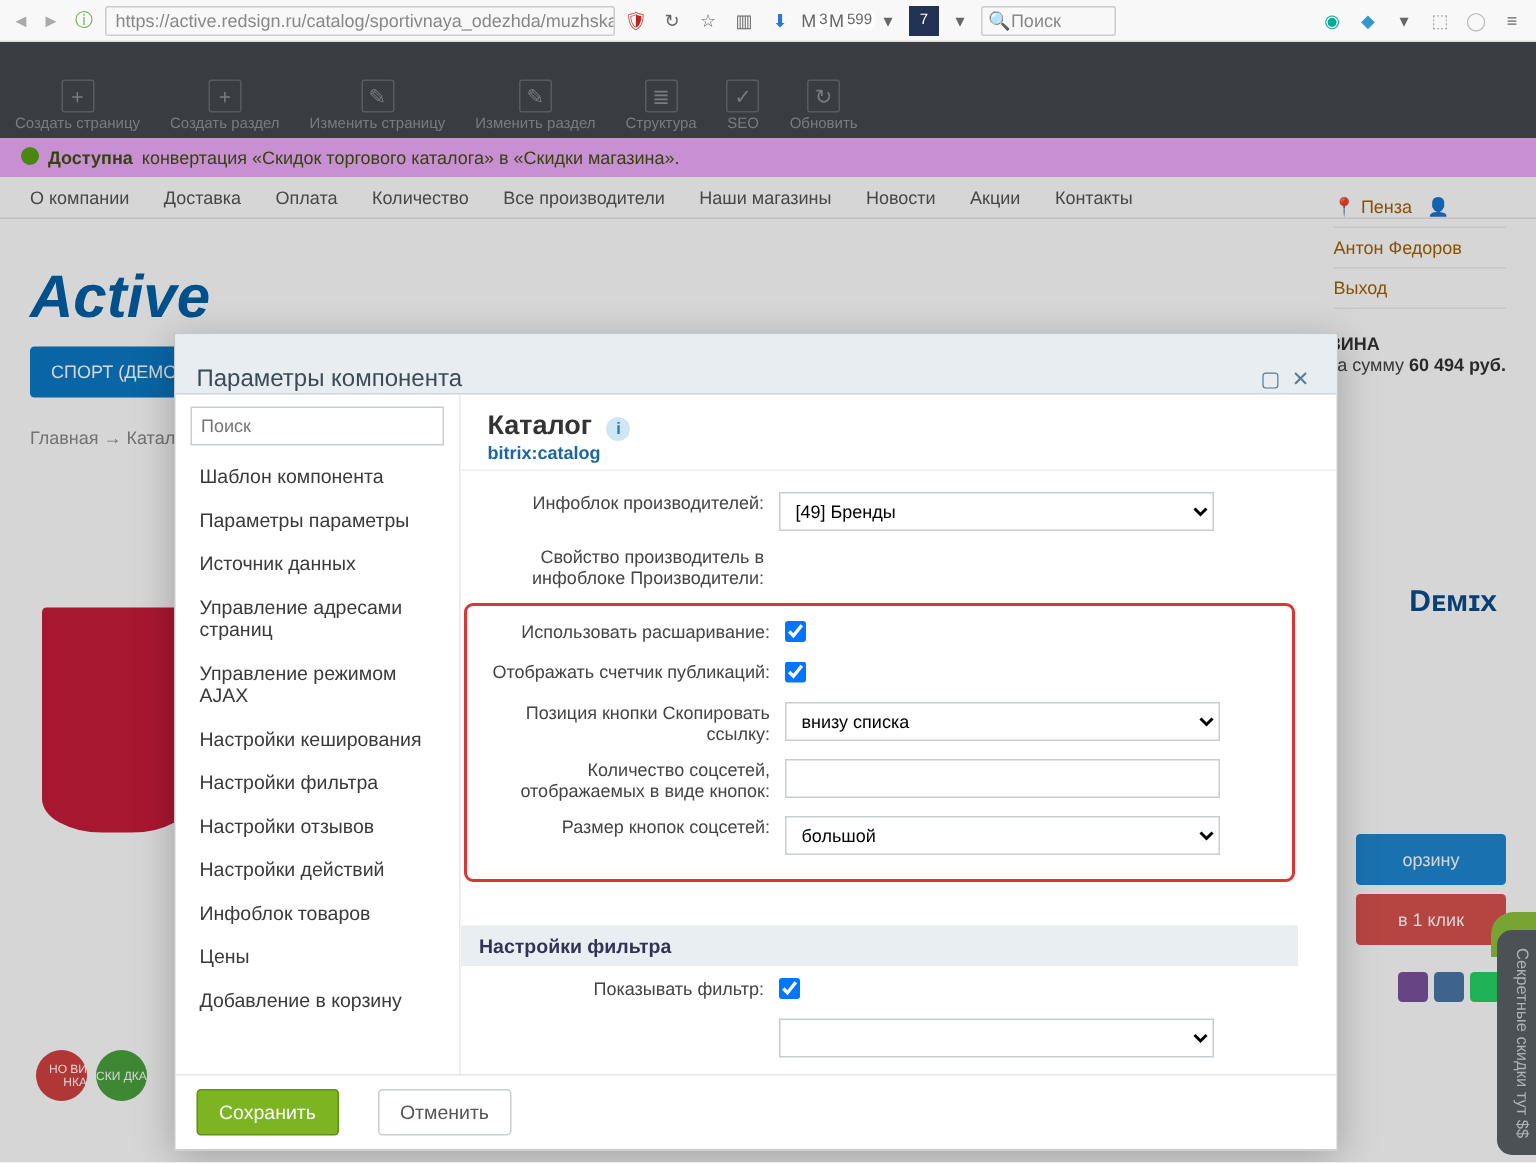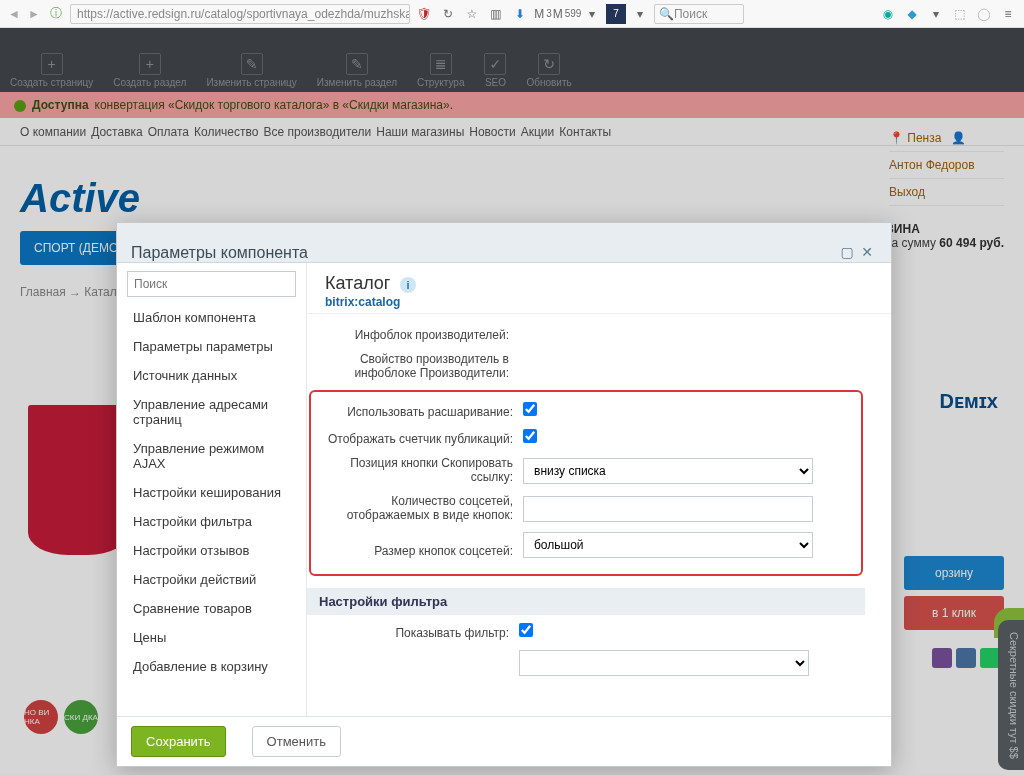--- a/index.html
+++ b/index.html
@@ -7,67 +7,67 @@
 .browser-bar{height:28px;background:#f8f8f8;border-bottom:1px solid #ddd;display:flex;align-items:center;padding:0 6px;gap:4px;font-size:12px;color:#555}
 .nav-arrow{color:#aaa;width:16px;text-align:center}
 .url-bar{flex:0 0 340px;height:20px;border:1px solid #ccc;border-radius:2px;padding:0 6px;display:flex;align-items:center;color:#888;font-size:12px;overflow:hidden;white-space:nowrap}
 .toolbar-icon{width:20px;height:20px;display:flex;align-items:center;justify-content:center;font-size:12px;color:#666}
 .gmail-badge{background:#fff;color:#666;font-size:10px;padding:0 2px}
 .search-bar{flex:0 0 90px;height:20px;border:1px solid #ccc;border-radius:2px;padding:0 4px;display:flex;align-items:center;color:#888;font-size:12px}
 .spacer{flex:1}
 .admin-ribbon{height:64px;background:#3a3f44;opacity:0.95;color:#9da3a9;font-size:10px;display:flex;align-items:flex-end;padding:4px 10px;gap:20px}
 .ribbon-item{display:flex;flex-direction:column;align-items:center;gap:2px;opacity:0.8}
 .ribbon-item .icon{width:22px;height:22px;border:1px solid #6a7076;border-radius:2px;display:flex;align-items:center;justify-content:center;font-size:14px}
-.notice-bar{background:#fca5a5;color:#3e4f12;padding:6px 14px;font-size:12px;display:flex;align-items:flex-end;gap:6px}
+.notice-bar{background:#f0abfc;color:#3e4f12;padding:6px 14px;font-size:12px;display:flex;align-items:flex-start;gap:6px}
 .green-dot{width:12px;height:12px;border-radius:50%;background:#5aa017;display:inline-block}
-.topnav{background:#fff;border-bottom:1px solid #e5e5e5;height:28px;display:flex;align-items:center;padding:0 20px;gap:5px;font-size:12px;color:#555}
+.topnav{background:#fff;border-bottom:1px solid #e5e5e5;height:28px;display:flex;align-items:center;padding:0 20px;gap:23px;font-size:12px;color:#555}
 .userbox{position:absolute;right:20px;top:125px;width:115px;font-size:12px;color:#a16207}
 .userbox .u-row{padding:6px 0;border-bottom:1px solid #eee}
 .site-body{padding:10px 20px;position:relative}
 .logo{font-size:40px;font-weight:bold;color:#0060a7;font-style:italic;margin:20px 0 10px}
 .bluebtn{display:inline-block;background:#0b79c5;color:#fff;padding:10px 14px;border-radius:3px;font-size:12px}
 .breadcrumb{color:#888;font-size:12px;margin-top:20px}
 .overlay{position:absolute;inset:0;background:rgba(0,0,0,0.16);top:28px}
 .modal{position:absolute;left:116px;top:222px;width:776px;height:545px;background:#fff;border:1px solid #c5c9cc;box-shadow:0 5px 25px rgba(0,0,0,0.25);display:flex;flex-direction:column}
 .modal-title{height:40px;background:#e7edf1;border-bottom:1px solid #cfd7db;display:flex;align-items:flex-end;padding:0 14px;color:#3d4b55;font-size:16px}
 .modal-title .winbtn{width:20px;height:20px;color:#5a7a92;font-size:14px;display:flex;align-items:center;justify-content:center;cursor:pointer}
 .modal-body{flex:1;display:flex;overflow:hidden}
 .m-left{width:190px;border-right:1px solid #e8e8e8;padding:8px 10px 0 10px;display:flex;flex-direction:column}
 .m-search{height:26px;border:1px solid #c8cdd1;width:100%;padding:0 6px;font-size:12px;margin-bottom:6px}
 .m-nav{flex:1;overflow-y:auto;font-size:13px;color:#3a3a3a;position:relative}
 .m-nav::-webkit-scrollbar{width:10px}
 .m-nav::-webkit-scrollbar-thumb{background:#c6c6c6;border-radius:3px}
 .m-nav .item{padding:7px 6px;cursor:pointer}
 .m-nav .item.active{background:#d9ea90}
 .m-right{flex:1;display:flex;flex-direction:column;overflow:hidden}
 .m-header{padding:10px 18px 4px;border-bottom:1px solid #eee}
-.m-header h2{font-size:18px;font-weight:normal;color:#333;display:inline-block}
+.m-header h2{font-size:18px;font-weight:bold;color:#333;display:inline-block}
 .m-header .info-icon{display:inline-block;width:16px;height:16px;border-radius:50%;background:#cfe6f5;color:#2a78b0;text-align:center;font-size:11px;line-height:16px;margin-left:6px;font-weight:bold}
 .m-header .comp-id{color:#1a66a3;font-size:12px;font-weight:bold}
 .m-form{flex:1;overflow-y:auto;padding:14px 28px 14px 2px;position:relative}
 .m-form::-webkit-scrollbar{width:10px}
 .m-form::-webkit-scrollbar-thumb{background:#c6c6c6}
-.form-row{display:flex;align-items:flex-end;margin-bottom:10px}
+.form-row{display:flex;align-items:flex-start;margin-bottom:10px}
 .form-row label{width:210px;text-align:right;padding-right:10px;font-size:12px;color:#444;line-height:14px}
 .form-row .ctl{flex:1}
 .form-row select,.form-row input[type=text]{width:100%;max-width:290px;height:26px;border:1px solid #c8cdd1;padding:0 6px;font-size:12px;background:#fff}
 .form-row input[type=checkbox]{width:14px;height:14px}
-.redbox{border:2px solid #d93636;border-radius:6px;padding:10px 2px 6px;margin:6px 0 12px}
+.redbox{border:2px solid #d93636;border-radius:6px;padding:10px 2px 6px;margin:6px 0 29px}
 .section-head{background:#e8eef1;color:#335;font-weight:bold;font-size:13px;padding:6px 12px;margin:8px -2px}
 .modal-footer{height:50px;border-top:1px solid #e1e4e6;display:flex;align-items:center;padding:0 14px;gap:26px}
 .btn-save{background:#7db522;border:1px solid #5f9110;color:#fff;padding:7px 14px;border-radius:3px;font-size:13px;cursor:pointer}
 .btn-cancel{background:#fff;border:1px solid #c8cdd1;color:#555;padding:7px 14px;border-radius:3px;font-size:13px;cursor:pointer}
 .demix{color:#0b4d8b;font-weight:bold;font-size:20px;position:absolute;right:26px;top:390px}
 .cart-area{position:absolute;right:20px;top:222px;font-size:12px;color:#444}
 .cart-area b{color:#333}
 .actionbtn{display:block;width:100px;padding:10px 0;text-align:center;color:#fff;border-radius:3px;font-size:12px;margin-top:6px}
 .side-tab{position:absolute;right:0;top:620px;width:26px;height:150px;background:#5a6166;border-radius:10px 0 0 10px;color:#cfd4d8;font-size:11px;writing-mode:vertical-rl;text-align:center;padding:8px 4px}
 .leaf{position:absolute;right:0;top:608px;width:30px;height:30px;background:#8fc43f;border-radius:15px 0 15px 0}
 .prod-img{position:absolute;left:28px;top:405px;width:100px;height:150px;background:#c91c3a;border-radius:3px 3px 40% 40%/3px 3px 15% 15%}
-.badge{position:absolute;width:34px;height:34px;border-radius:50%;color:#fff;font-size:8px;display:flex;align-items:center;justify-content:center;text-align:left;line-height:9px}
+.badge{position:absolute;width:34px;height:34px;border-radius:50%;color:#fff;font-size:8px;display:flex;align-items:center;justify-content:center;text-align:right;line-height:9px}
 .badge.red{background:#d34141;left:24px;top:700px}
 .badge.green{background:#4aa33f;left:64px;top:700px}
 .soc-icons{position:absolute;right:24px;top:648px;display:flex;gap:4px}
 .soc-icons span{width:20px;height:20px;border-radius:3px;display:inline-block}
 </style>
 </head>
 <body>
 
 <div class="browser-bar">
   <span class="nav-arrow">◄</span>
@@ -198,34 +198,35 @@
       <div class="m-nav">
         <div class="item">Шаблон компонента</div>
         <div class="item">Параметры параметры</div>
         <div class="item">Источник данных</div>
         <div class="item">Управление адресами страниц</div>
         <div class="item">Управление режимом AJAX</div>
         <div class="item">Настройки кеширования</div>
         <div class="item">Настройки фильтра</div>
         <div class="item">Настройки отзывов</div>
         <div class="item">Настройки действий</div>
-        <div class="item">Сравнение товаров</div>
+        <div class="item">Инфоблок товаров</div>
         <div class="item">Цены</div>
         <div class="item">Добавление в корзину</div>
       </div>
     </div>
     <div class="m-right">
       <div class="m-header">
         <h2>Каталог</h2>
         <span class="info-icon">i</span><br>
         <span class="comp-id">bitrix:catalog</span>
       </div>
       <div class="m-form">
         <div class="form-row">
           <label>Инфоблок производителей:</label>
+          <div class="ctl"><select><option>[49] Бренды</option></select></div>
         </div>
         <div class="form-row">
           <label>Свойство производитель в инфоблоке Производители:</label>
         </div>
 
         <div class="redbox">
           <div class="form-row">
             <label>Использовать расшаривание:</label>
             <div class="ctl"><input type="checkbox" checked="" style=""></div>
           </div>

